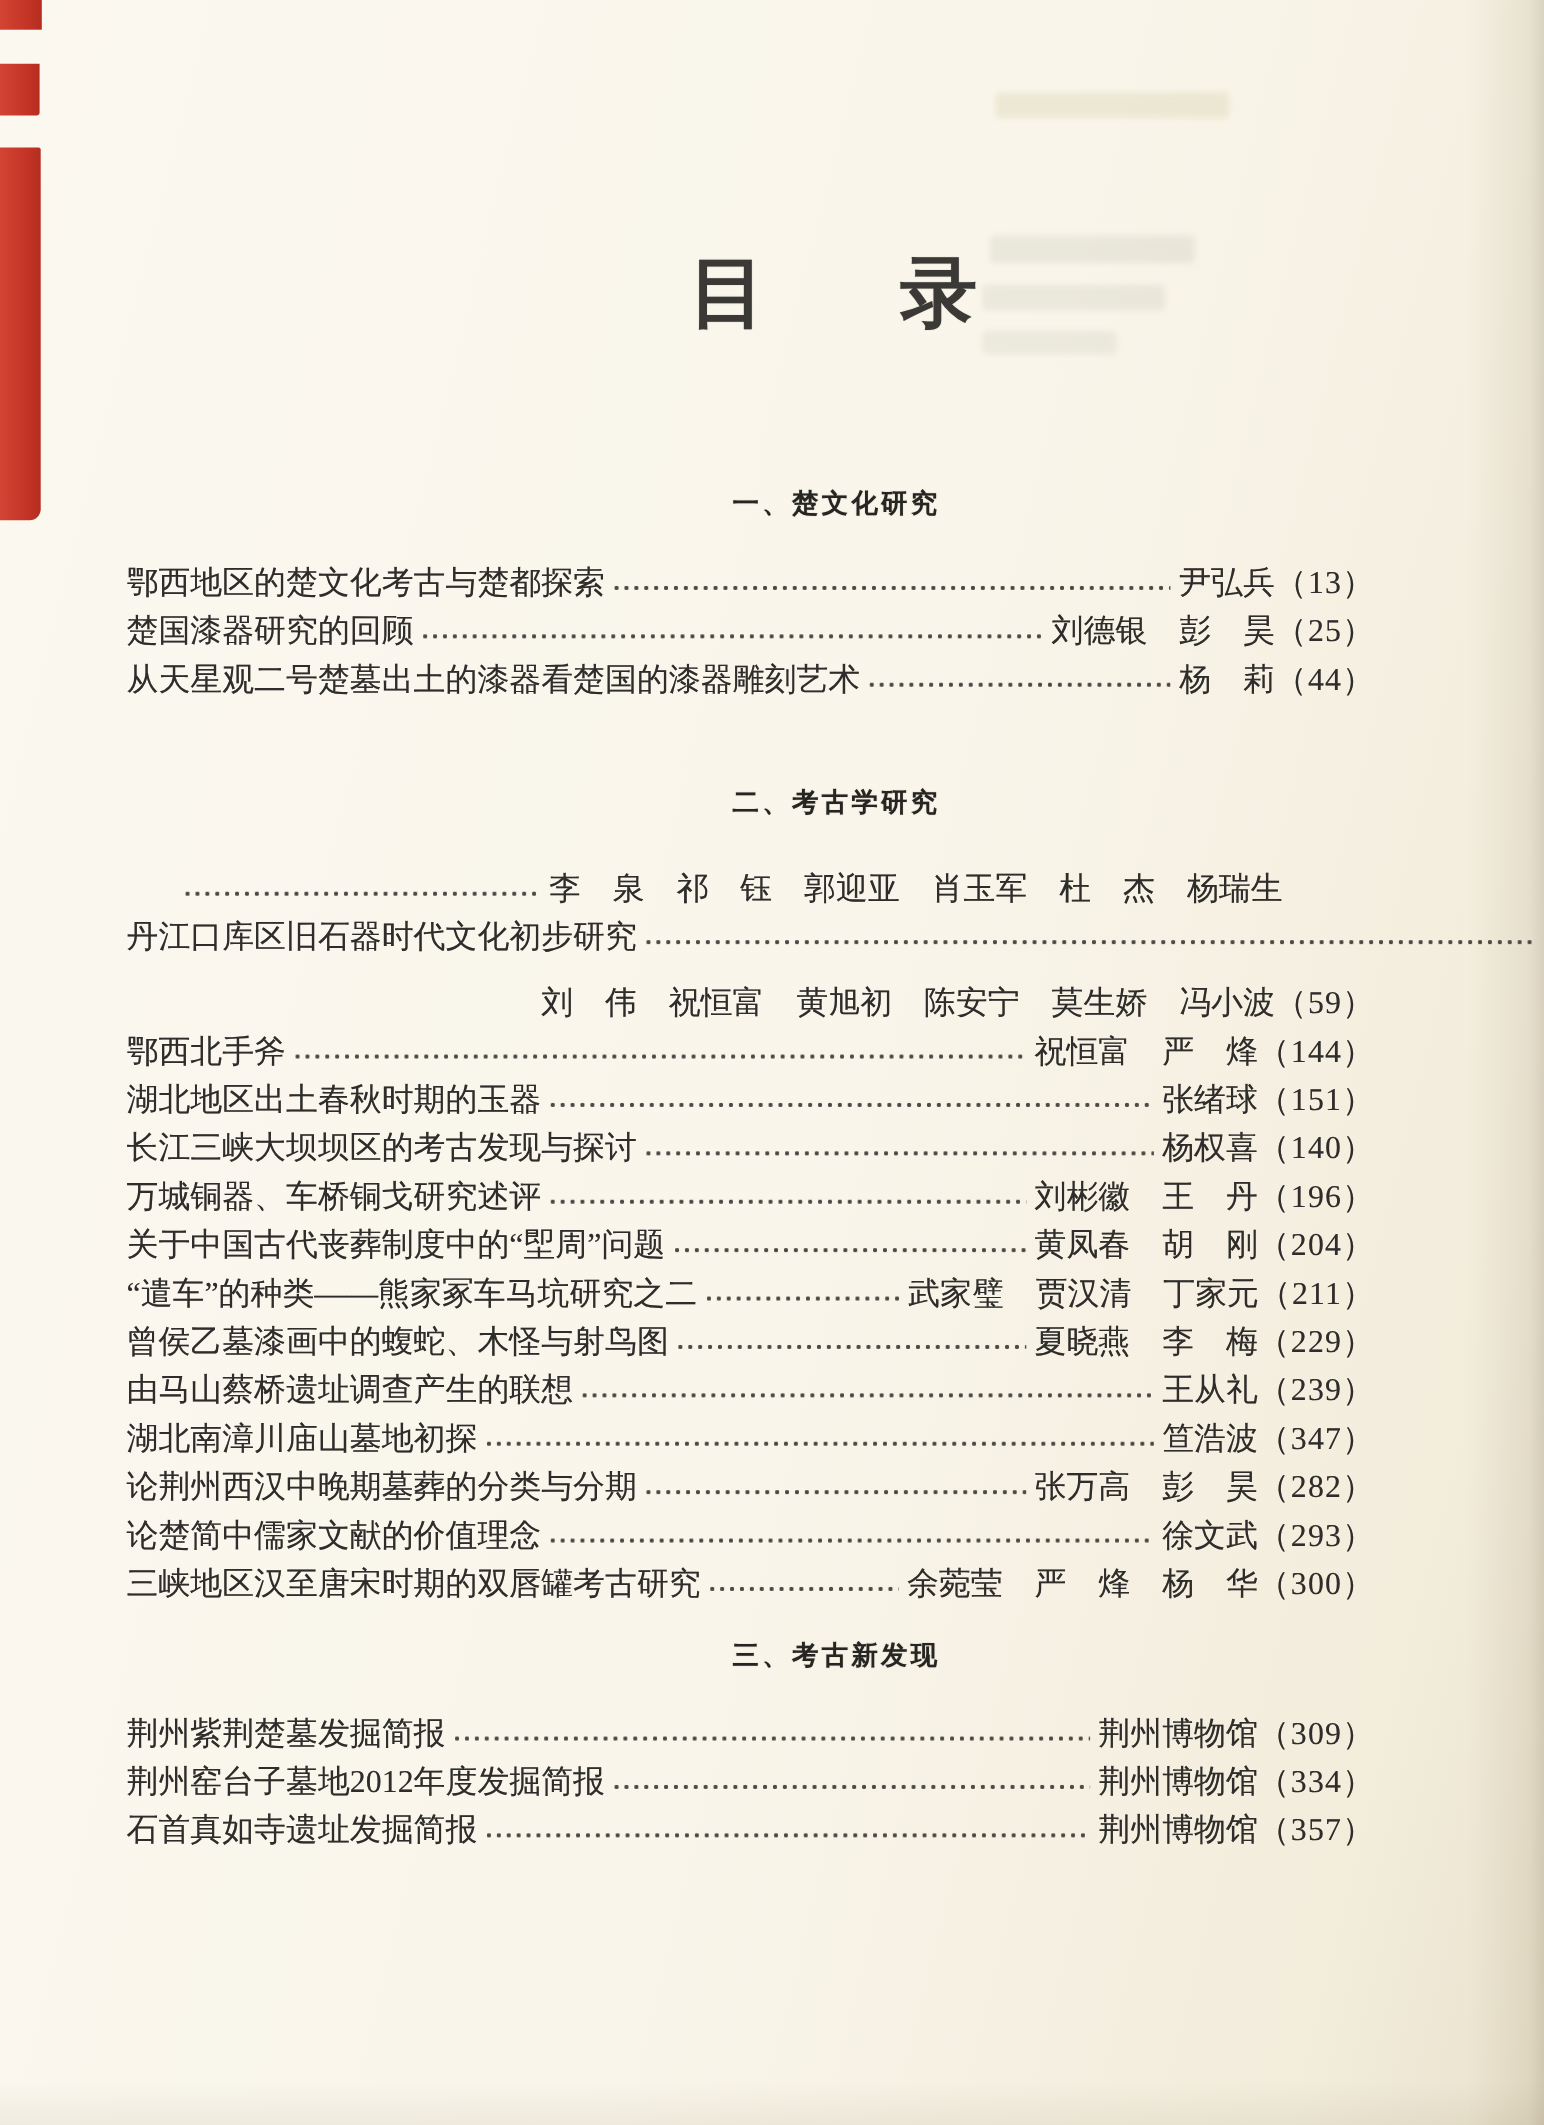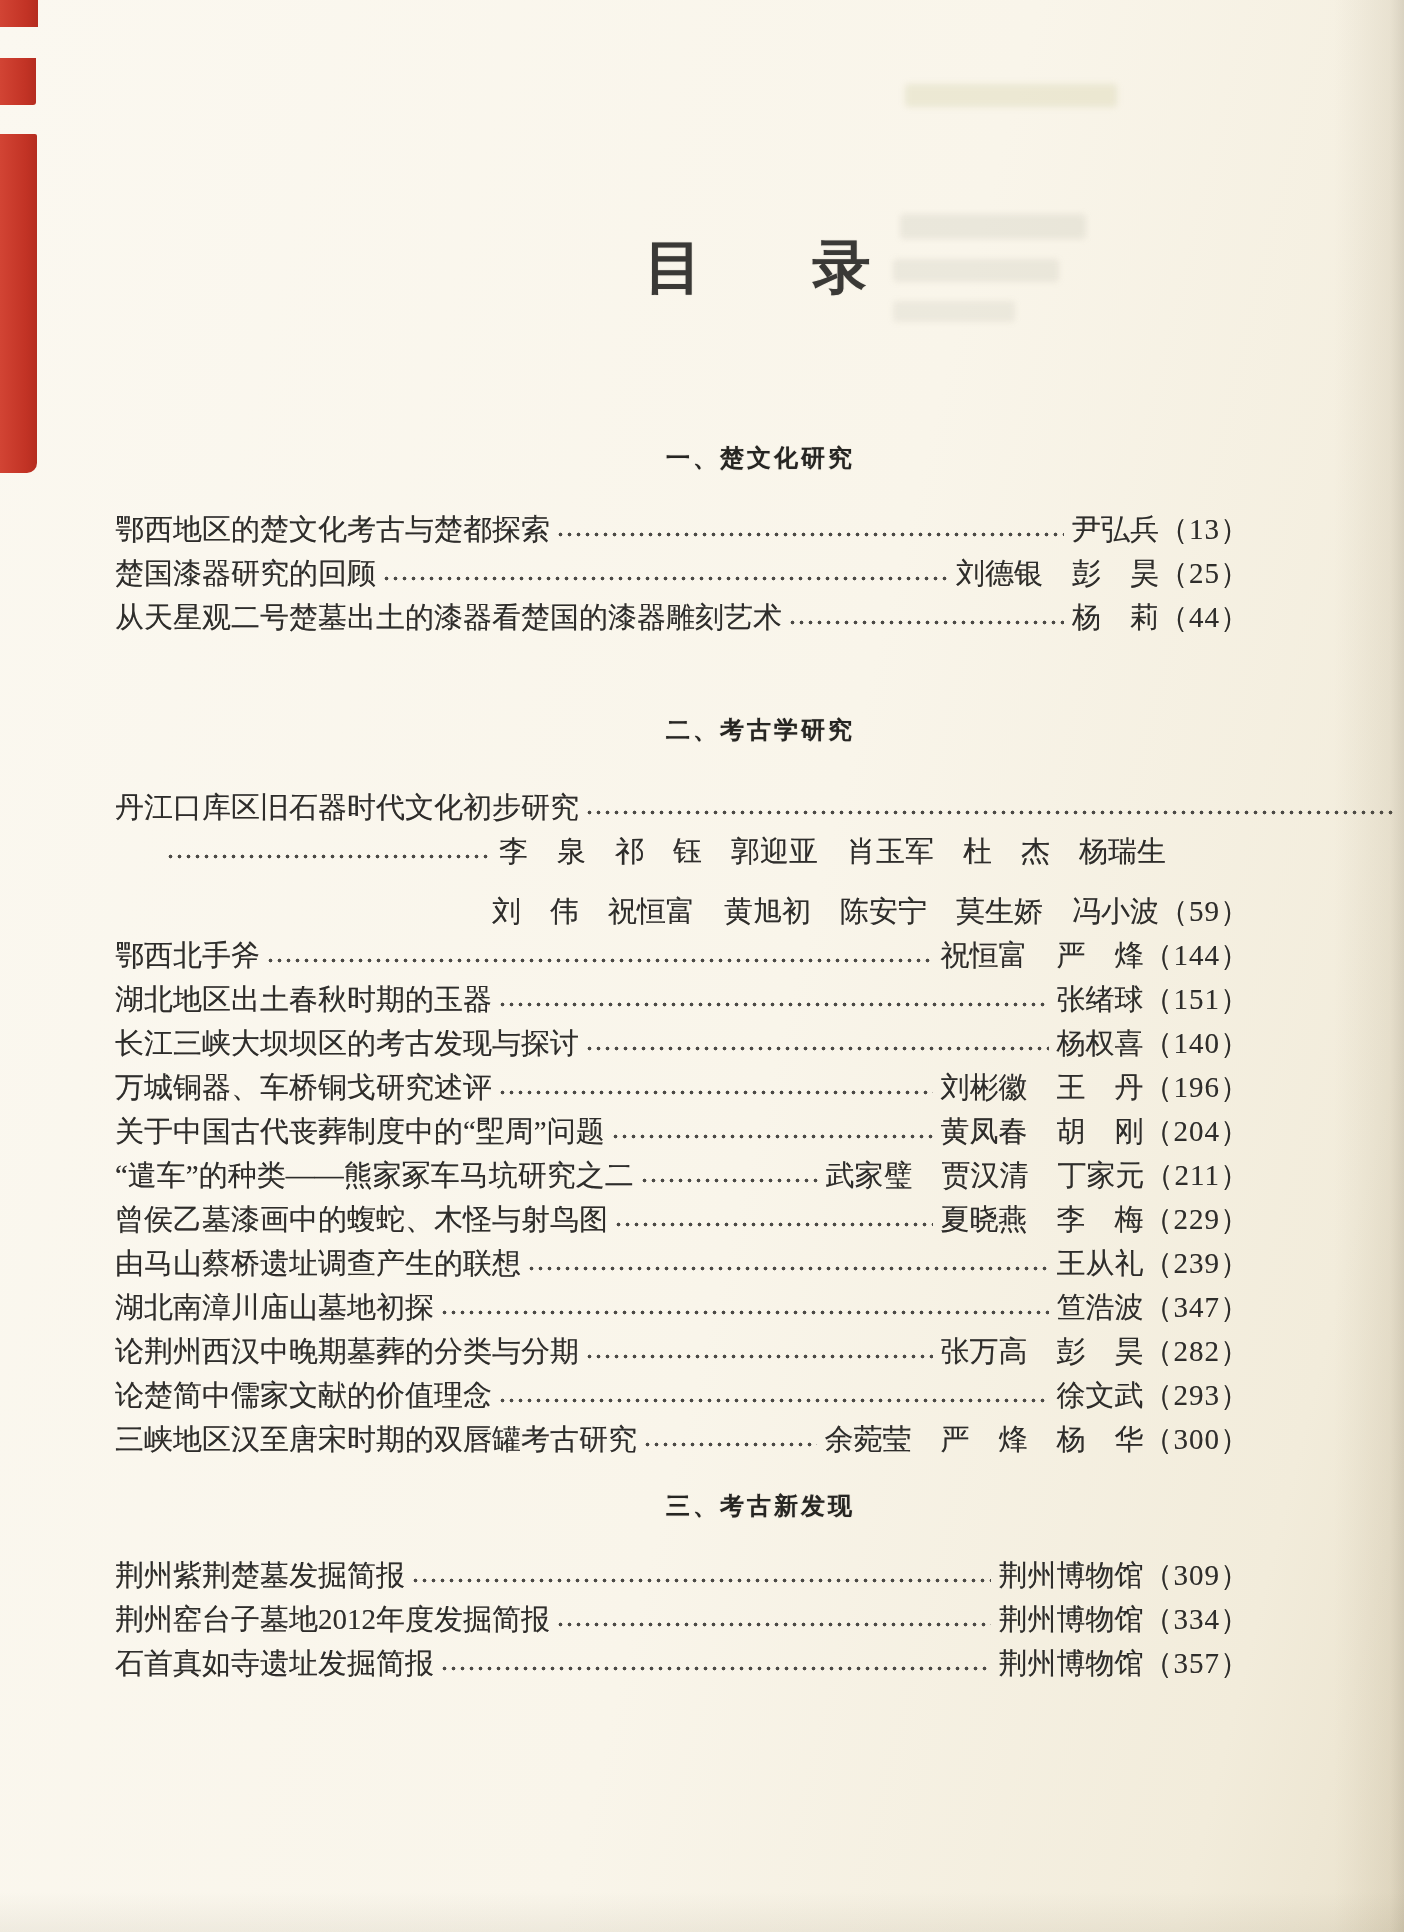--- a/index.html
+++ b/index.html
@@ -30,21 +30,21 @@
   
   .ghost{position:absolute;filter:blur(3px);border-radius:4px;pointer-events:none;}
   .g1{left:905px;top:84px;width:212px;height:23px;background:rgba(168,168,96,0.16);}
   .g2{left:900px;top:214px;width:186px;height:25px;background:rgba(130,128,112,0.12);}
   .g3{left:893px;top:259px;width:166px;height:23px;background:rgba(130,128,112,0.11);}
   .g4{left:893px;top:301px;width:122px;height:21px;background:rgba(130,128,112,0.10);}
 
   .col{position:absolute;left:115px;width:1135px;color:#2e2d2b;}
 
   .doc-title{
-    top:232px;height:72px;line-height:72px;font-size:58px;font-weight:700;
+    top:232px;height:72px;line-height:72px;font-size:70px;font-weight:700;
     text-align:center;letter-spacing:26px;padding-left:88px;white-space:pre;
     color:#3a3936;text-shadow:0 0 1px rgba(60,58,52,0.45);
   }
 
   .sec-h{
     height:40px;line-height:40px;font-size:24px;font-weight:700;
     font-family:"Liberation Sans", sans-serif;letter-spacing:3px;
     text-align:center;padding-left:78px;white-space:pre;color:#262522;
     text-shadow:0 0 1px rgba(40,38,34,0.4);
   }
@@ -103,28 +103,28 @@
     <div class="row">
       <span class="t">从天星观二号楚墓出土的漆器看楚国的漆器雕刻艺术</span>
       <span class="leader"></span>
       <span class="a">杨　莉</span>
       <span class="p">（44）</span>
     </div>
   </div>
 
   <div class="col sec-h h2" style="position:absolute;">二、考古学研究</div>
   <div class="col entries e2" style="position:absolute;">
+    <div class="row contd">
+      <span class="leader"></span>
+      <span class="a">李　泉　祁　钰　郭迎亚　肖玉军　杜　杰　杨瑞生</span>
+      <span class="sp"></span>
+    </div>
     <div class="row full noend">
       <span class="t">丹江口库区旧石器时代文化初步研究</span>
       <span class="leader"></span>
-    </div>
-    <div class="row contd">
-      <span class="leader"></span>
-      <span class="a">李　泉　祁　钰　郭迎亚　肖玉军　杜　杰　杨瑞生</span>
-      <span class="sp"></span>
     </div>
     <div class="row contd contd2">
       <span class="a">刘　伟　祝恒富　黄旭初　陈安宁　莫生娇　冯小波</span>
       <span class="p">（59）</span>
     </div>
     <div class="row">
       <span class="t">鄂西北手斧</span>
       <span class="leader"></span>
       <span class="a">祝恒富　严　烽</span>
       <span class="p">（144）</span>

